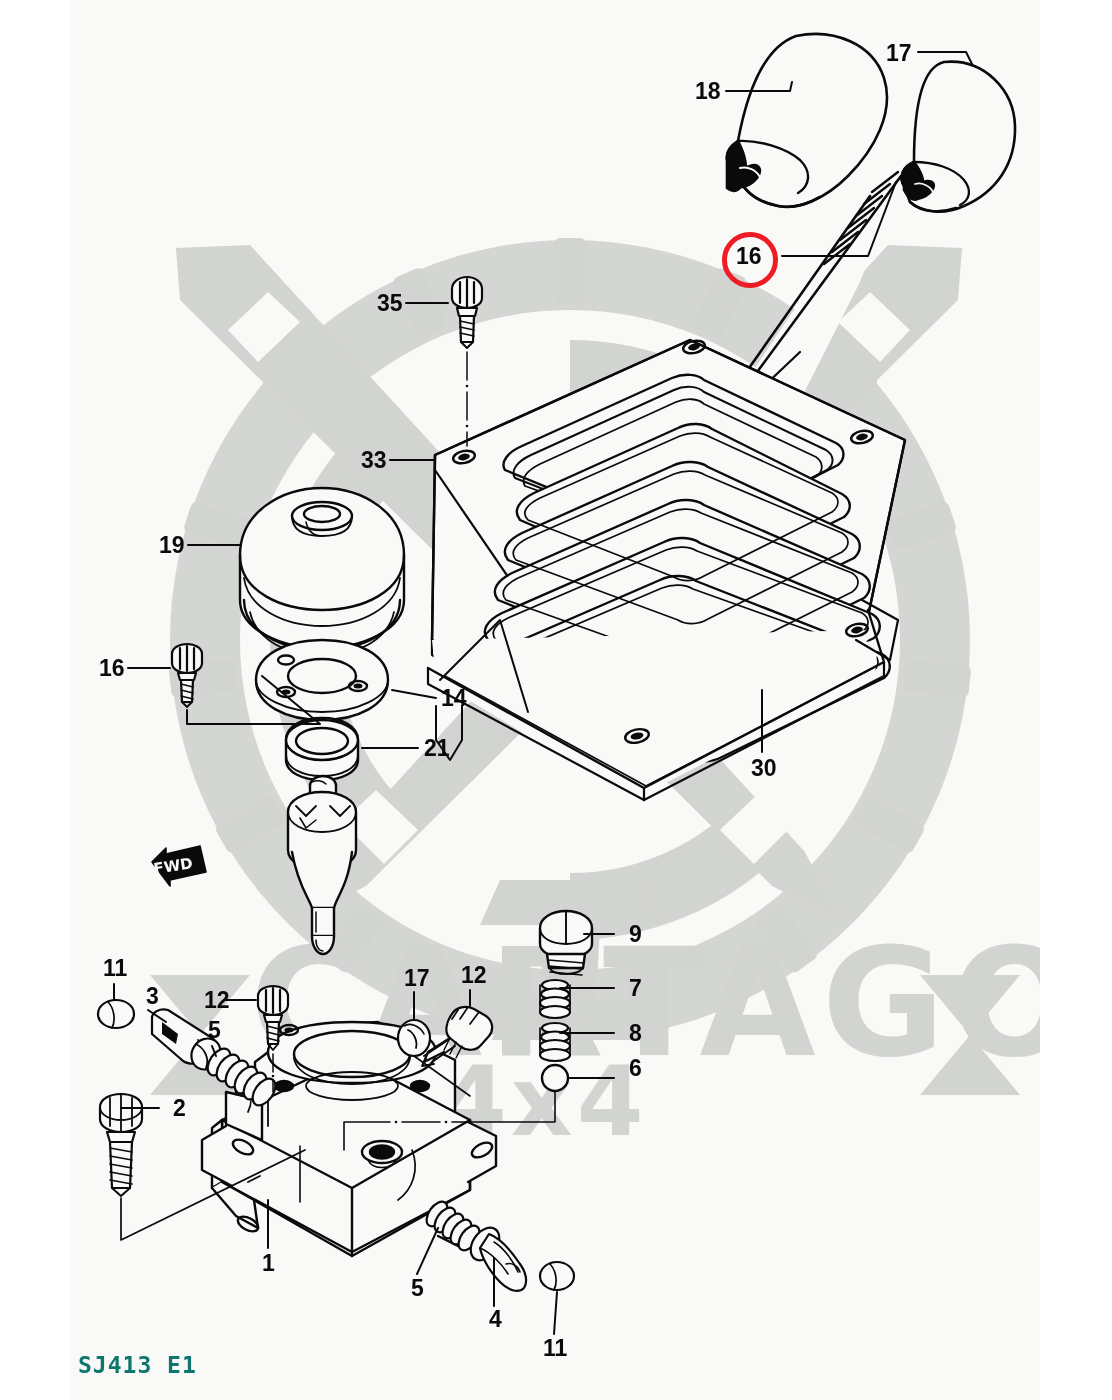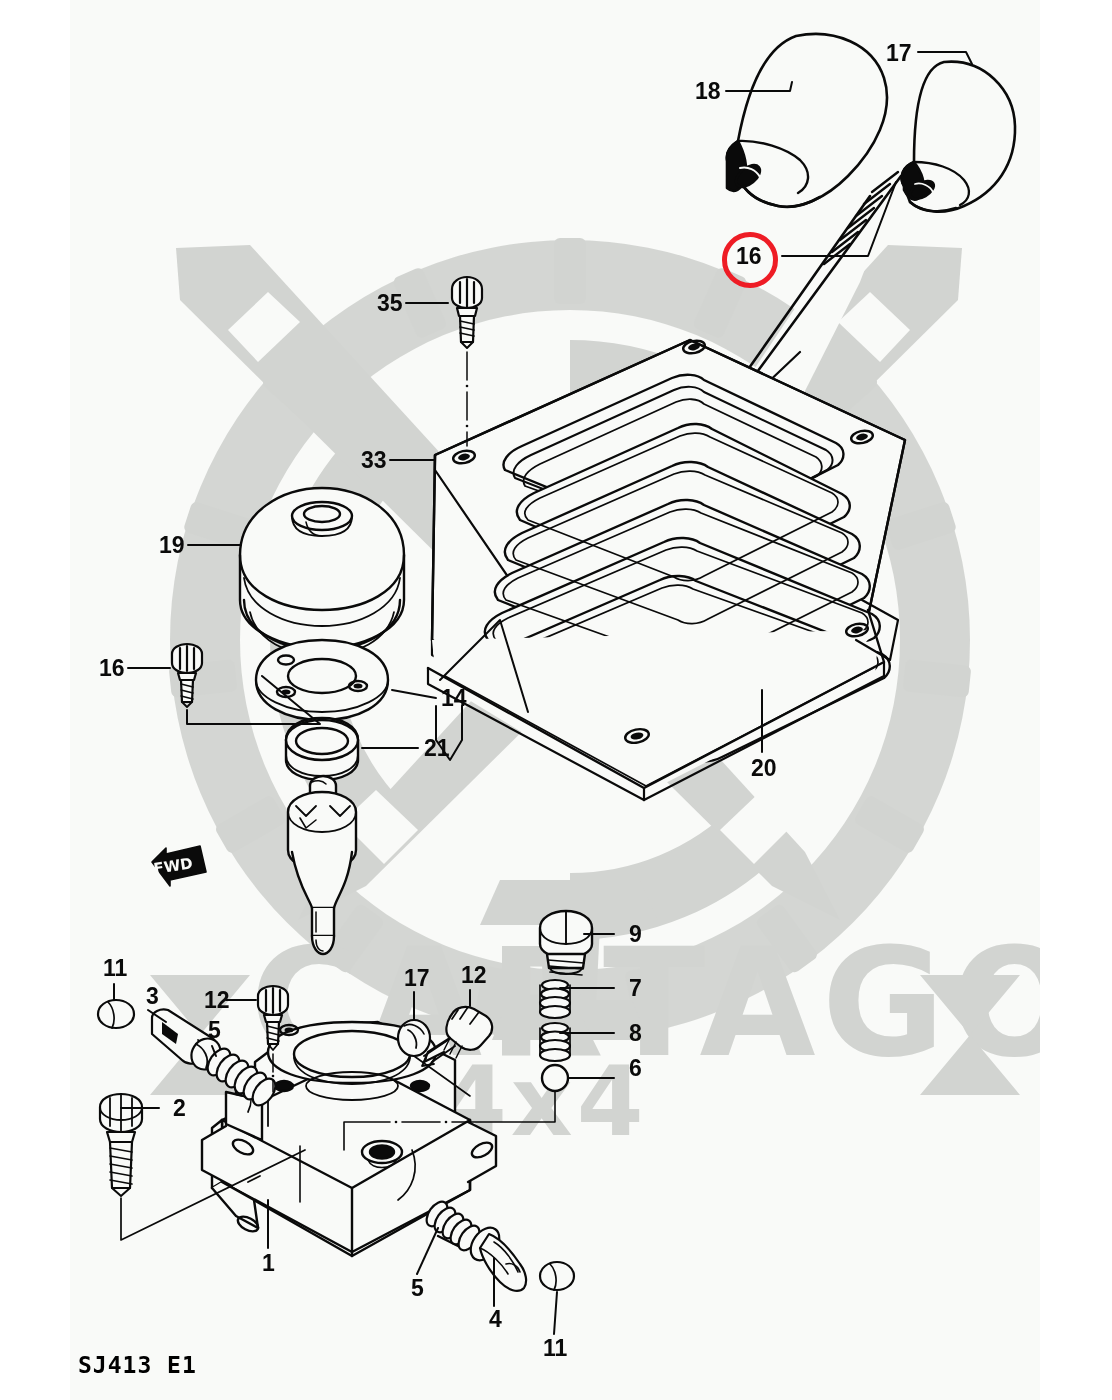--- a/index.html
+++ b/index.html
@@ -6,21 +6,21 @@
   body{width:1112px;height:1400px;position:relative;overflow:hidden;
        font-family:"DejaVu Sans",sans-serif;}
 
   #sheet{position:absolute;left:70px;top:0;width:970px;height:1400px;
          background:#f9faf8;overflow:hidden;}
 
   #diagram{position:absolute;left:0;top:0;width:1112px;height:1400px;}
 
   #caption{position:absolute;left:78px;top:1352px;
            font-family:"DejaVu Sans Mono",monospace;
-           font-size:23px;font-weight:700;letter-spacing:1px;color:#000000;
+           font-size:23px;font-weight:700;letter-spacing:1px;color:#0f766e;
            white-space:pre;}
 
   .lbl{position:absolute;font-family:Liberation Sans, sans-serif;
        font-size:23px;font-weight:700;color:#0a0a0a;
        letter-spacing:0px;line-height:1;white-space:pre;}
 
   #hl16{position:absolute;left:722px;top:232px;width:56px;height:56px;
         border:5px solid #ee1c25;border-radius:50%;box-sizing:border-box;
         pointer-events:none;}
 </style>
@@ -563,18 +563,18 @@
 <div class="lbl" style="left:103px;top:957px">11</div>
 <div class="lbl" style="left:543px;top:1337px">11</div>
 <div class="lbl" style="left:461px;top:964px">12</div>
 <div class="lbl" style="left:404px;top:967px">17</div>
 <div class="lbl" style="left:441px;top:687px">14</div>
 <div class="lbl" style="left:99px;top:657px">16</div>
 <div class="lbl" style="left:736px;top:245px">16</div>
 <div class="lbl" style="left:886px;top:42px">17</div>
 <div class="lbl" style="left:695px;top:80px">18</div>
 <div class="lbl" style="left:159px;top:534px">19</div>
-<div class="lbl" style="left:751px;top:757px">20</div>
+<div class="lbl" style="left:751px;top:757px">30</div>
 <div class="lbl" style="left:424px;top:737px">21</div>
 <div class="lbl" style="left:361px;top:449px">33</div>
 <div class="lbl" style="left:377px;top:292px">35</div>
 
 <div id="caption">SJ413 E1</div>
 
 </body></html>

